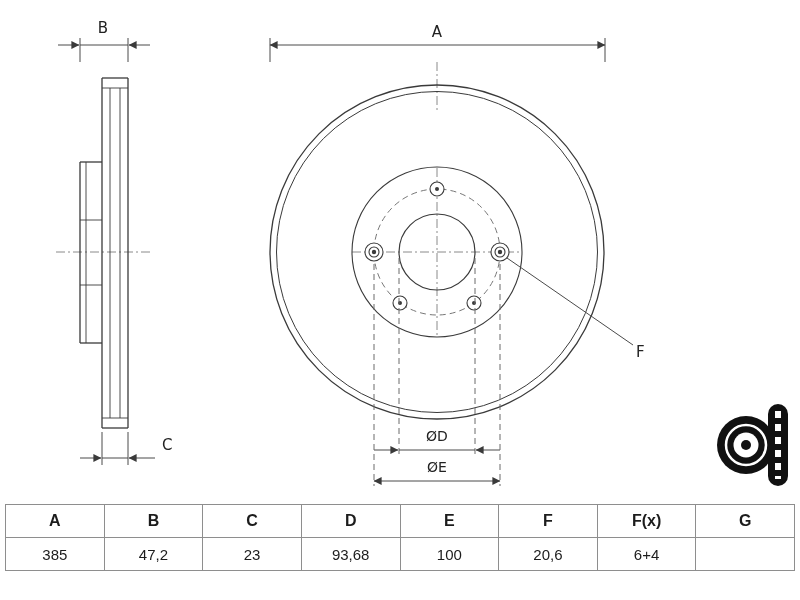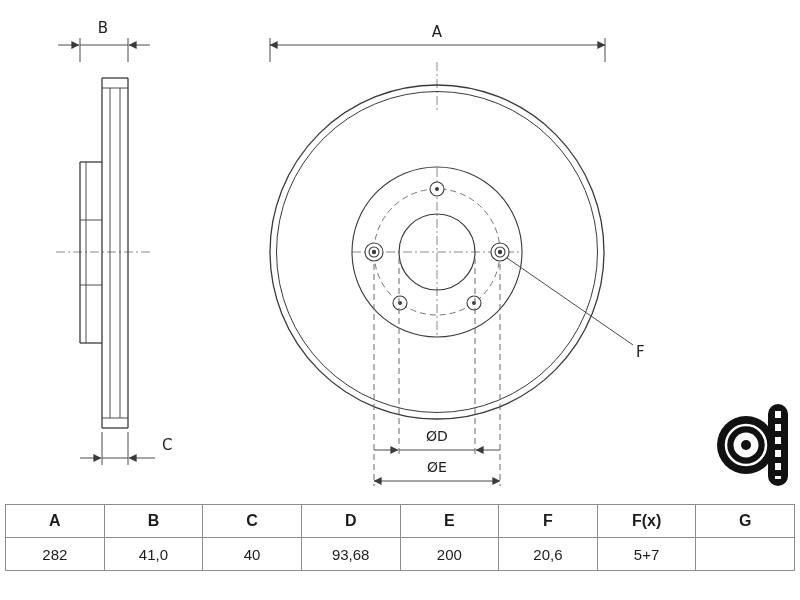--- a/index.html
+++ b/index.html
@@ -147,25 +147,25 @@
         <th>C</th>
         <th>D</th>
         <th>E</th>
         <th>F</th>
         <th>F(x)</th>
         <th>G</th>
       </tr>
     </thead>
     <tbody>
       <tr>
-        <td>282</td>
-        <td>41,0</td>
-        <td>40</td>
+        <td>385</td>
+        <td>47,2</td>
+        <td>23</td>
         <td>93,68</td>
-        <td>200</td>
+        <td>100</td>
         <td>20,6</td>
-        <td>5+7</td>
+        <td>6+4</td>
         <td></td>
       </tr>
     </tbody>
   </table>
 
 </div>
 
 </body></html>

